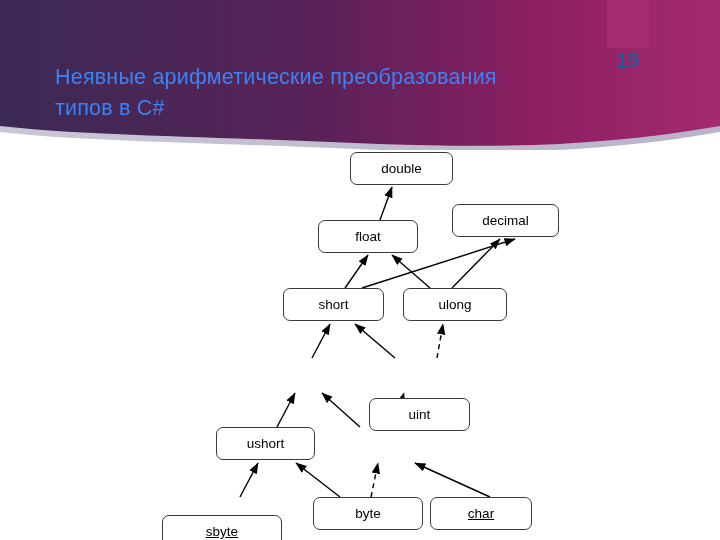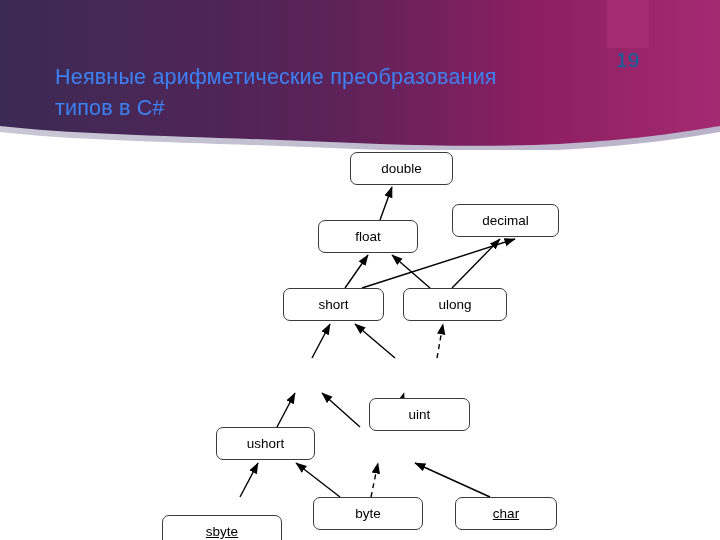--- a/index.html
+++ b/index.html
@@ -156,14 +156,14 @@
 
   <div class="node" style="left:350px;top:12px;width:103px;height:33px;">double</div>
   <div class="node" style="left:318px;top:80px;width:100px;height:33px;">float</div>
   <div class="node" style="left:452px;top:64px;width:107px;height:33px;">decimal</div>
   <div class="node" style="left:283px;top:148px;width:101px;height:33px;">short</div>
   <div class="node" style="left:403px;top:148px;width:104px;height:33px;">ulong</div>
   <div class="node" style="left:369px;top:218px;width:101px;height:33px;margin-top:40px;">uint</div>
   <div class="node" style="left:216px;top:287px;width:99px;height:33px;">ushort</div>
   <div class="node" style="left:162px;top:375px;width:120px;height:33px;text-decoration:underline;">sbyte</div>
   <div class="node" style="left:313px;top:357px;width:110px;height:33px;text-align:center;">byte</div>
-  <div class="node" style="left:455px;top:357px;width:102px;height:33px;text-decoration:underline;">char</div>
+  <div class="node" style="left:430px;top:357px;width:102px;height:33px;text-decoration:underline;">char</div>
 </div>
 
 </body></html>

